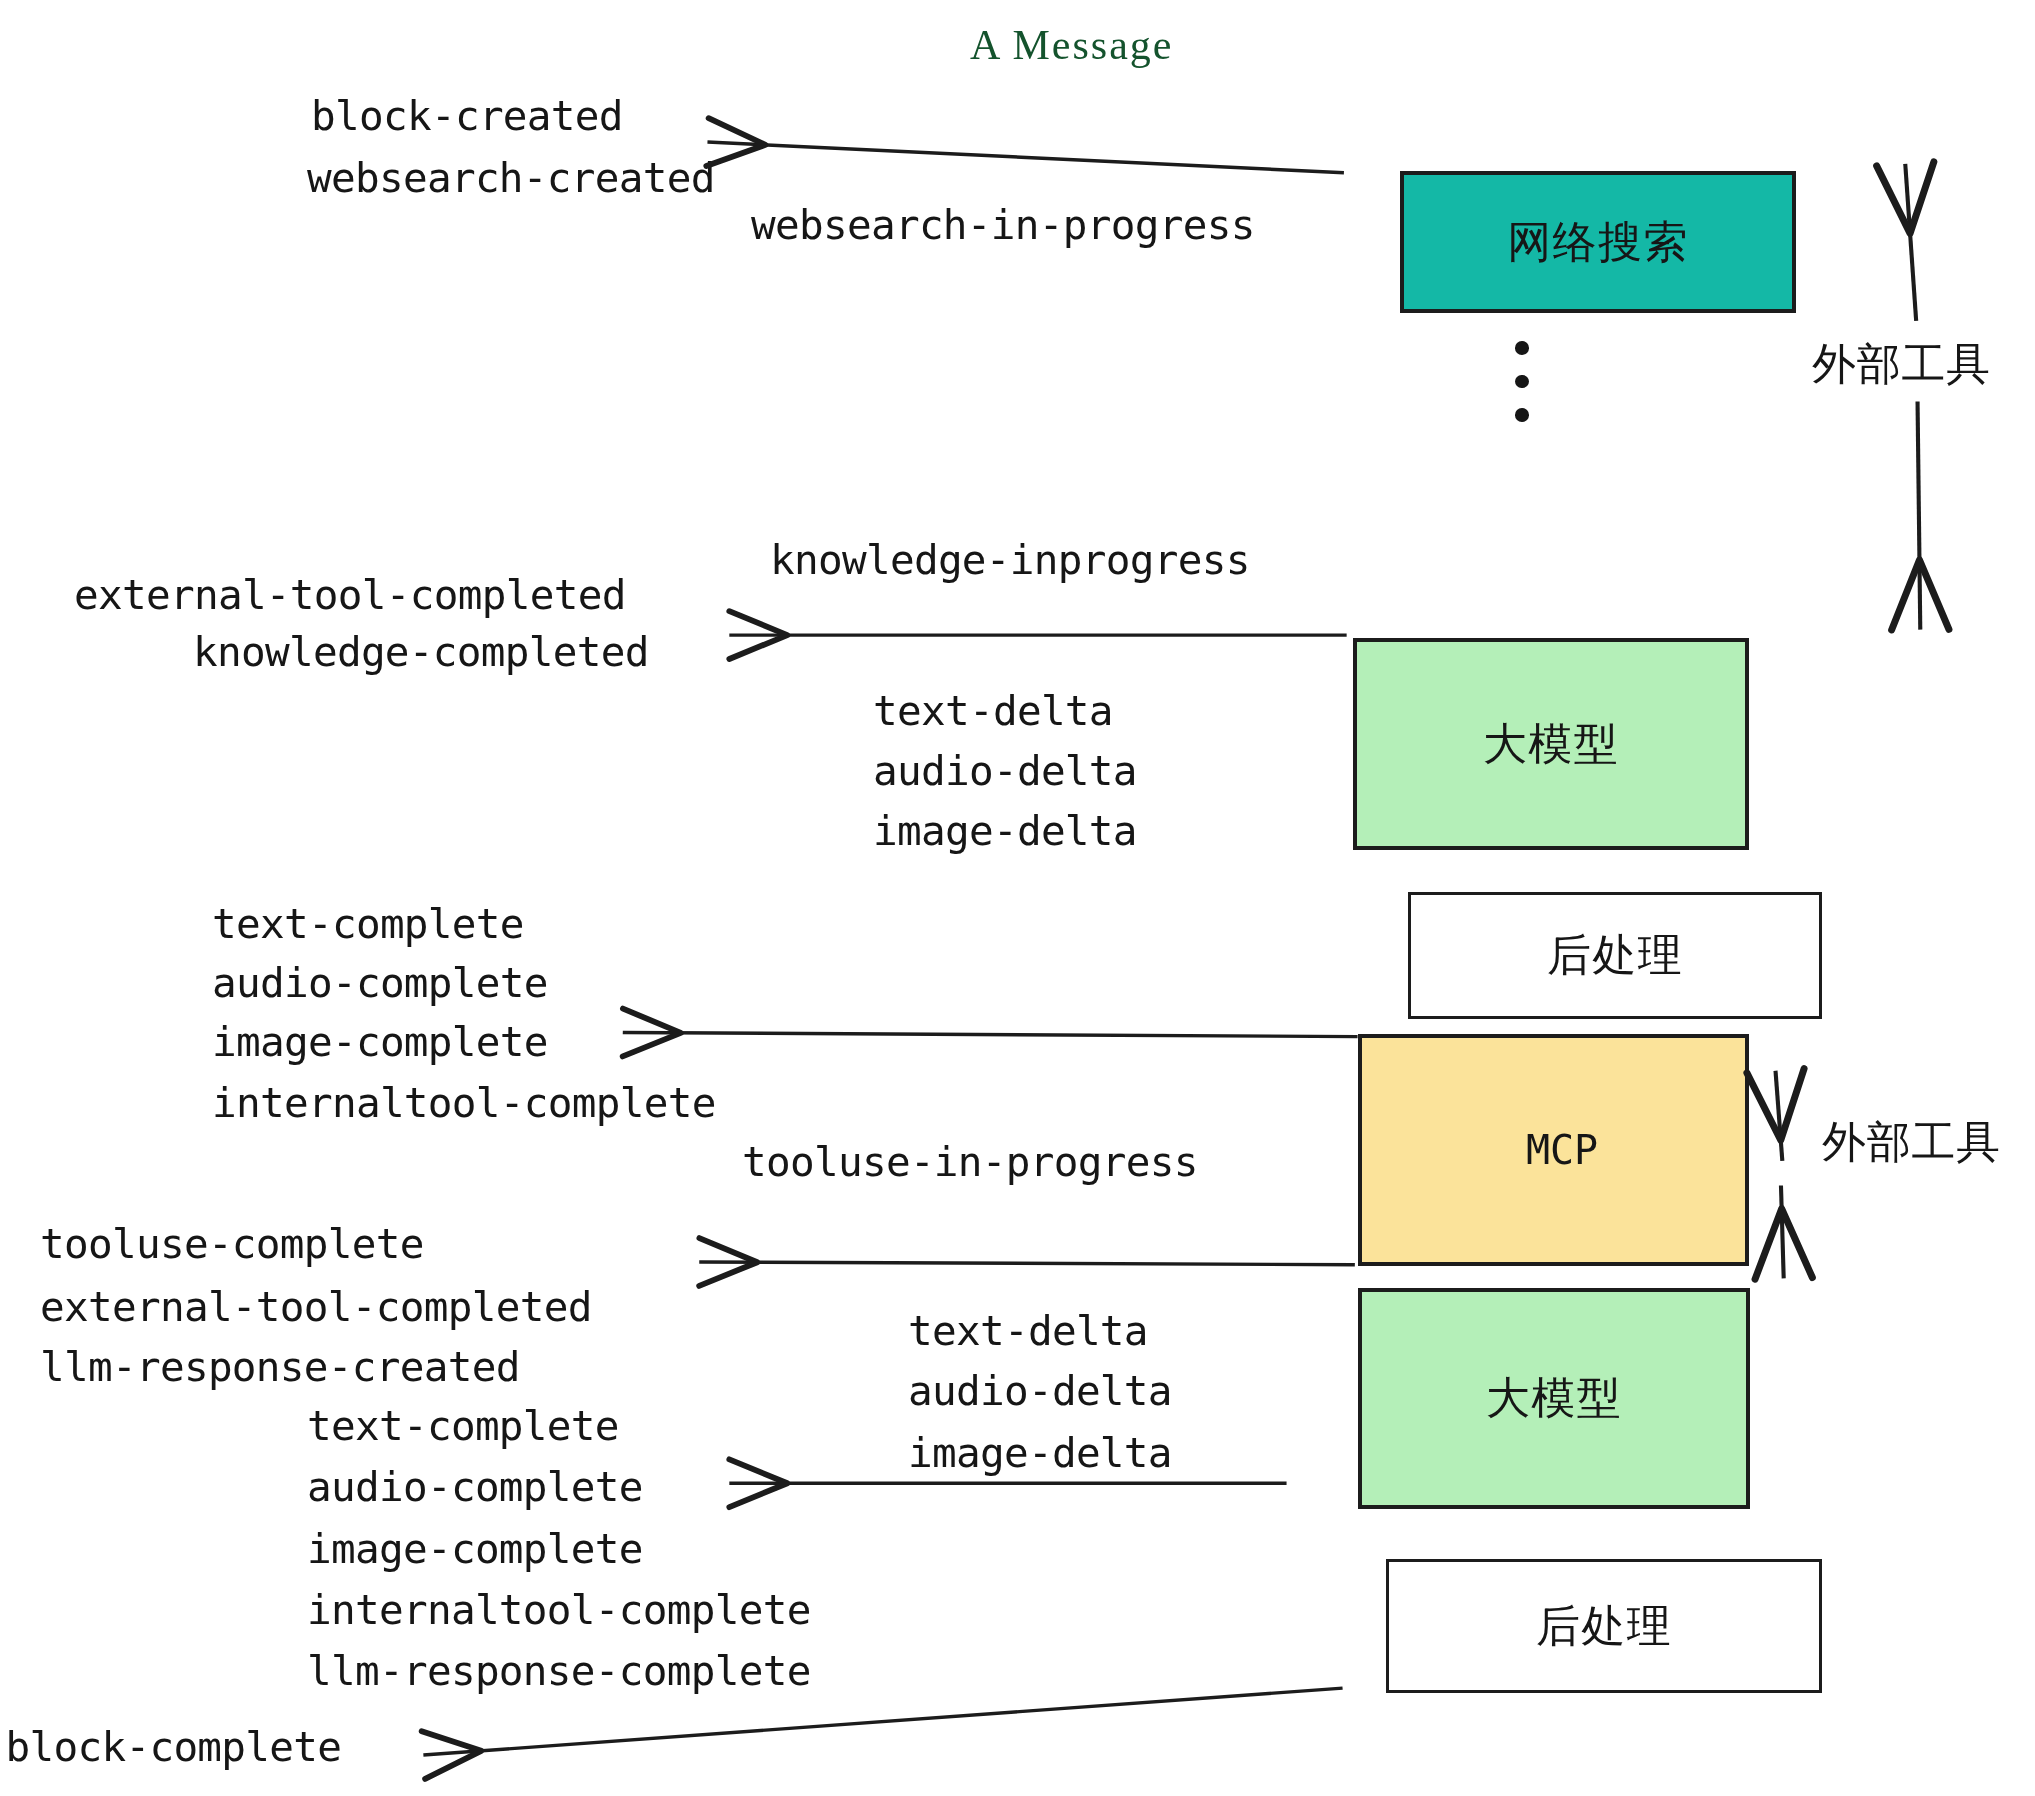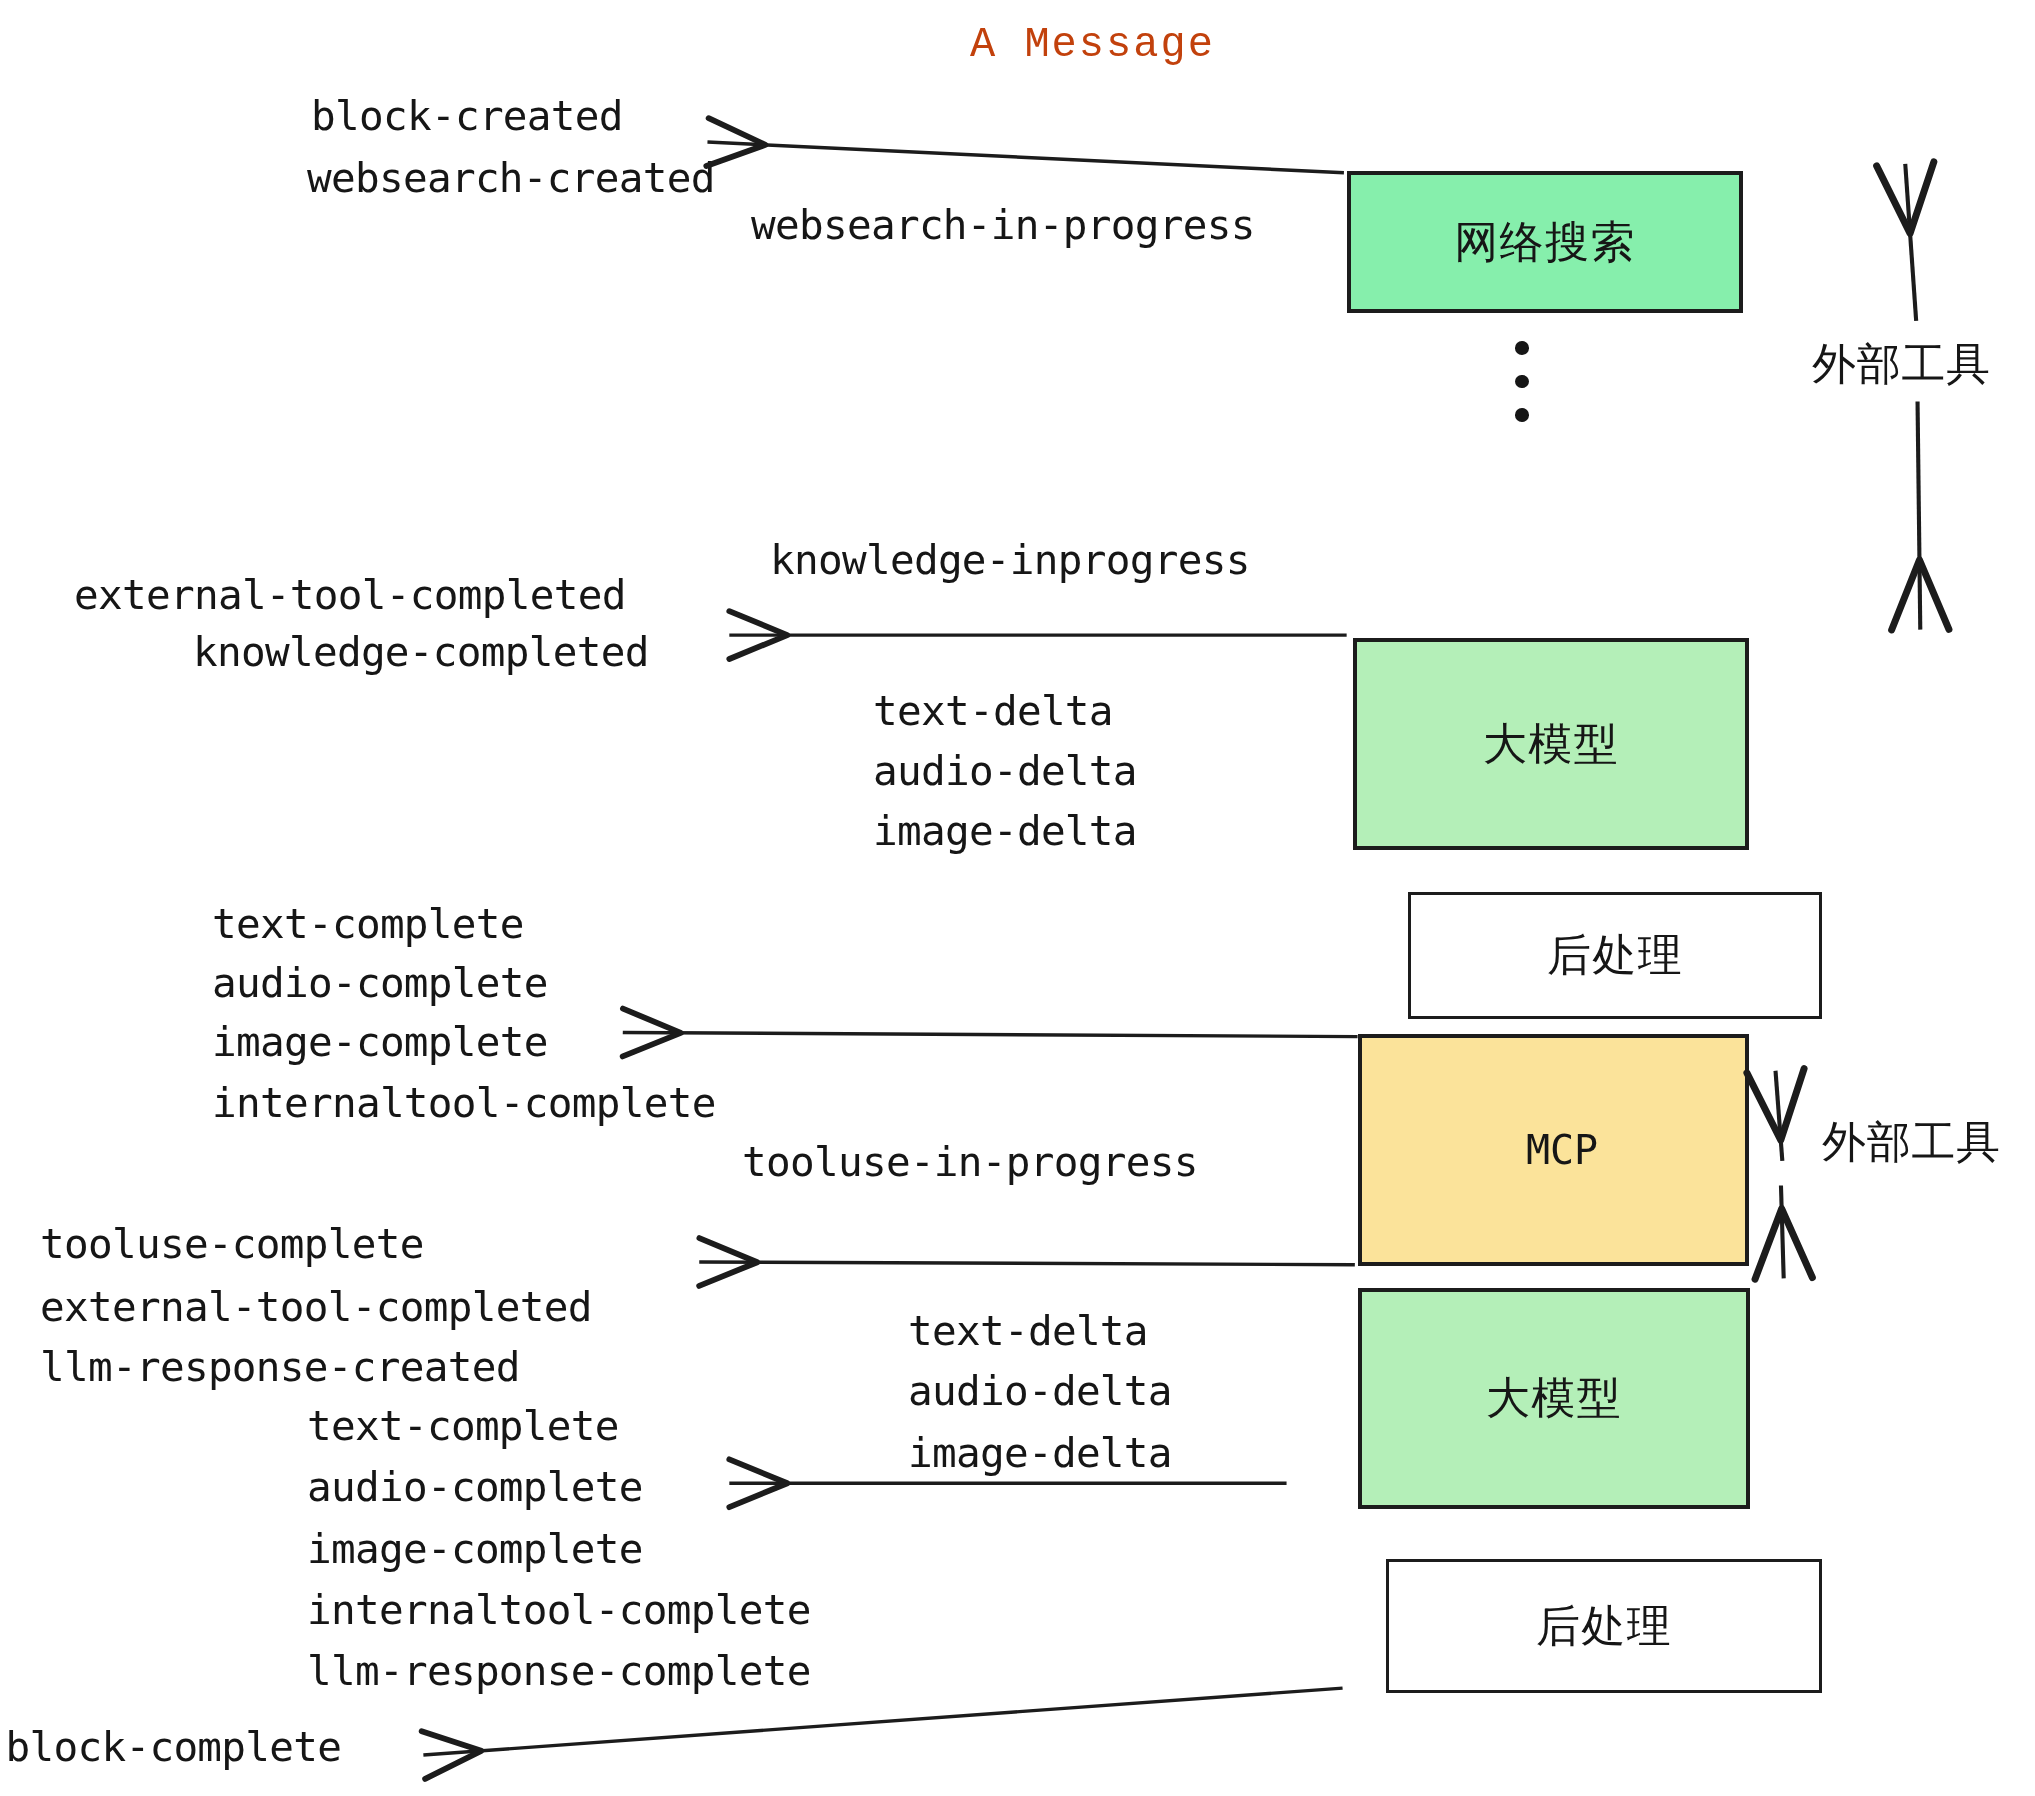--- a/index.html
+++ b/index.html
@@ -15,25 +15,25 @@
     position:absolute;
     font-family:"DejaVu Sans Mono","Liberation Mono",monospace;
     font-size:41px;
     line-height:1;
     letter-spacing:-0.7px;
     white-space:nowrap;
     color:#161616;
   }
   .title{
     position:absolute;
-    font-family:Liberation Mono, monospace;
+    font-family:Liberation Serif, serif;
     font-size:42px;
     letter-spacing:2px;
     white-space:nowrap;
-    color:#c2410c;
+    color:#14532d;
   }
   .box{
     position:absolute;
     box-sizing:border-box;
     border:4.8px solid #1c1c1c;
     display:flex;
     align-items:center;
     justify-content:center;
   }
   .box.thin{border-width:3.4px;margin-left:42px;}
@@ -99,21 +99,21 @@
   <div class="evt" style="left:908px;top:1311px;">text-delta</div>
   <div class="evt" style="left:908px;top:1371px;">audio-delta</div>
   <div class="evt" style="left:908px;top:1433px;">image-delta</div>
   <div class="evt" style="left:307px;top:1406px;">text-complete</div>
   <div class="evt" style="left:307px;top:1467px;">audio-complete</div>
   <div class="evt" style="left:307px;top:1529px;">image-complete</div>
   <div class="evt" style="left:307px;top:1590px;">internaltool-complete</div>
   <div class="evt" style="left:307px;top:1651px;">llm-response-complete</div>
   <div class="evt" style="left:5.5px;top:1727px;">block-complete</div>
 
-  <div class="box" style="left:1347px;top:171px;width:396px;height:142px;background:#86efac;align-items:center;">
+  <div class="box" style="left:1400px;top:171px;width:396px;height:142px;background:#14b8a6;align-items:center;">
     <span class="box-label">网络搜索</span>
   </div>
 
 
   <div class="box" style="left:1353px;top:638px;width:396px;height:212px;background:#b4efb8;">
     <span class="box-label">大模型</span>
   </div>
 
   <div class="box thin" style="left:1366px;top:892px;width:414px;height:127px;background:#ffffff;">
     <span class="box-label">后处理</span>

